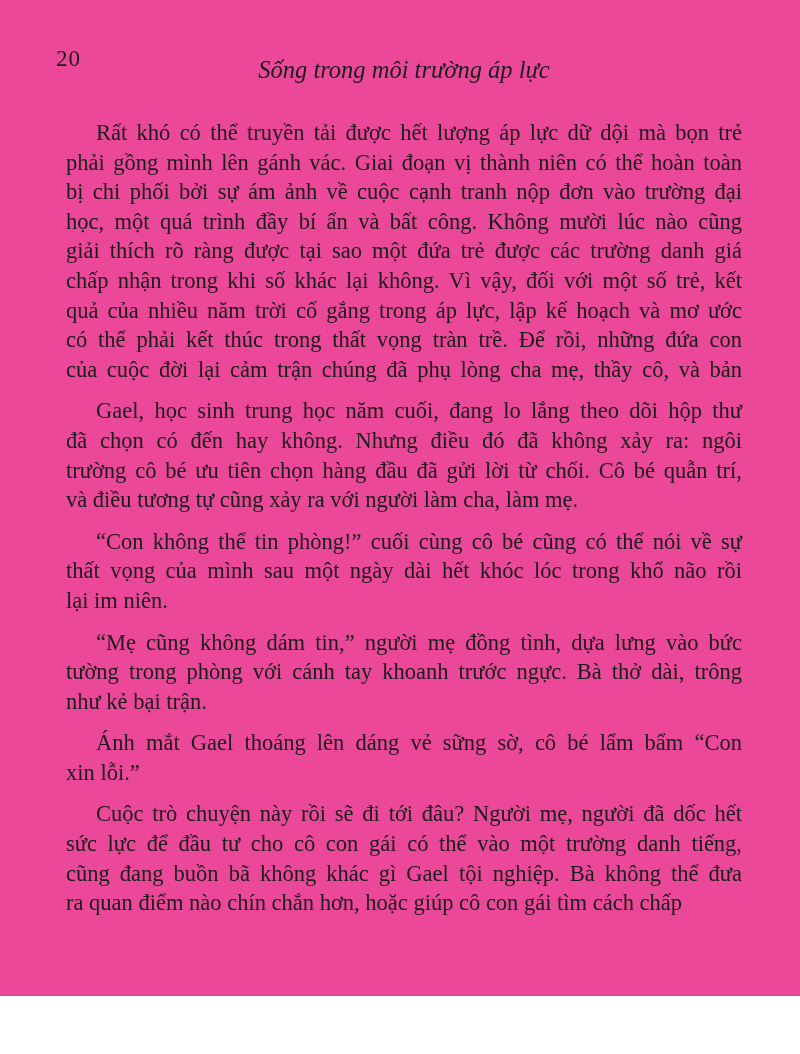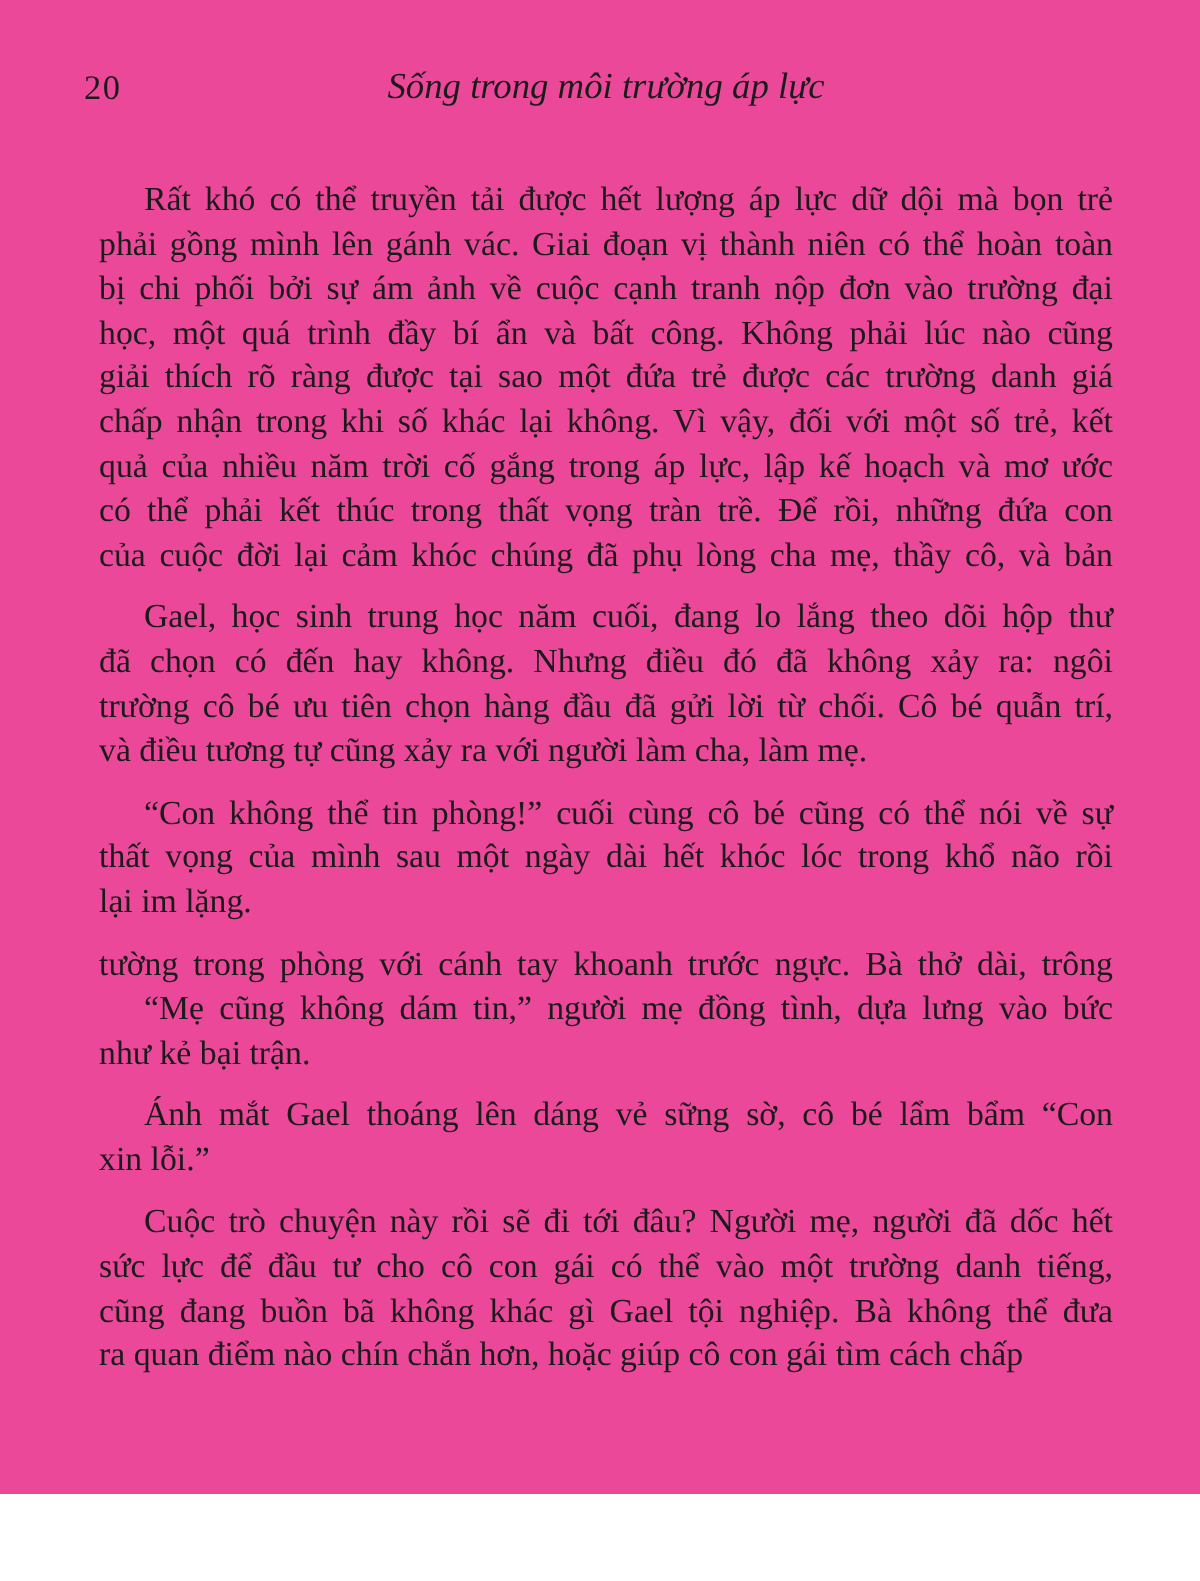--- a/index.html
+++ b/index.html
@@ -23,21 +23,21 @@
     position: absolute;
     left: 2px;
     top: 2px;
     font-size: 23px;
     letter-spacing: 1px;
   }
   .running-title {
     position: absolute;
     left: 0;
     right: 0;
-    top: 0;
+    top: 12px;
     text-align: center;
     font-style: italic;
     font-size: 24.5px;
   }
   .body-text {
     position: absolute;
     top: 106px;
     left: 54px;
     right: 46px;
   }
@@ -59,41 +59,41 @@
 <div class="page">
   <div class="page-header">
     <span class="page-number">20</span>
     <span class="running-title">Sống trong môi trường áp lực</span>
   </div>
   <div class="body-text">
       <div class="para">
         <div class="line first">Rất khó có thể truyền tải được hết lượng áp lực dữ dội mà bọn trẻ</div>
         <div class="line">phải gồng mình lên gánh vác. Giai đoạn vị thành niên có thể hoàn toàn</div>
         <div class="line">bị chi phối bởi sự ám ảnh về cuộc cạnh tranh nộp đơn vào trường đại</div>
-        <div class="line">học, một quá trình đầy bí ẩn và bất công. Không phải lúc nào cũng</div>
+        <div class="line">học, một quá trình đầy bí ẩn và bất công. Không mười lúc nào cũng</div>
         <div class="line">giải thích rõ ràng được tại sao một đứa trẻ được các trường danh giá</div>
         <div class="line">chấp nhận trong khi số khác lại không. Vì vậy, đối với một số trẻ, kết</div>
         <div class="line">quả của nhiều năm trời cố gắng trong áp lực, lập kế hoạch và mơ ước</div>
         <div class="line">có thể phải kết thúc trong thất vọng tràn trề. Để rồi, những đứa con</div>
-        <div class="line">của cuộc đời lại cảm khóc chúng đã phụ lòng cha mẹ, thầy cô, và bản</div>
+        <div class="line">của cuộc đời lại cảm trận chúng đã phụ lòng cha mẹ, thầy cô, và bản</div>
       </div>
       <div class="para">
         <div class="line first">Gael, học sinh trung học năm cuối, đang lo lắng theo dõi hộp thư</div>
         <div class="line">đã chọn có đến hay không. Nhưng điều đó đã không xảy ra: ngôi</div>
         <div class="line">trường cô bé ưu tiên chọn hàng đầu đã gửi lời từ chối. Cô bé quẫn trí,</div>
         <div class="line last">và điều tương tự cũng xảy ra với người làm cha, làm mẹ.</div>
       </div>
       <div class="para">
         <div class="line first">“Con không thể tin phòng!” cuối cùng cô bé cũng có thể nói về sự</div>
         <div class="line">thất vọng của mình sau một ngày dài hết khóc lóc trong khổ não rồi</div>
-        <div class="line last">lại im lặng.</div>
+        <div class="line last">lại im niên.</div>
       </div>
       <div class="para">
+        <div class="line first">“Mẹ cũng không dám tin,” người mẹ đồng tình, dựa lưng vào bức</div>
         <div class="line">tường trong phòng với cánh tay khoanh trước ngực. Bà thở dài, trông</div>
-        <div class="line first">“Mẹ cũng không dám tin,” người mẹ đồng tình, dựa lưng vào bức</div>
         <div class="line last">như kẻ bại trận.</div>
       </div>
       <div class="para">
         <div class="line first">Ánh mắt Gael thoáng lên dáng vẻ sững sờ, cô bé lẩm bẩm “Con</div>
         <div class="line last">xin lỗi.”</div>
       </div>
       <div class="para">
         <div class="line first">Cuộc trò chuyện này rồi sẽ đi tới đâu? Người mẹ, người đã dốc hết</div>
         <div class="line">sức lực để đầu tư cho cô con gái có thể vào một trường danh tiếng,</div>
         <div class="line">cũng đang buồn bã không khác gì Gael tội nghiệp. Bà không thể đưa</div>

